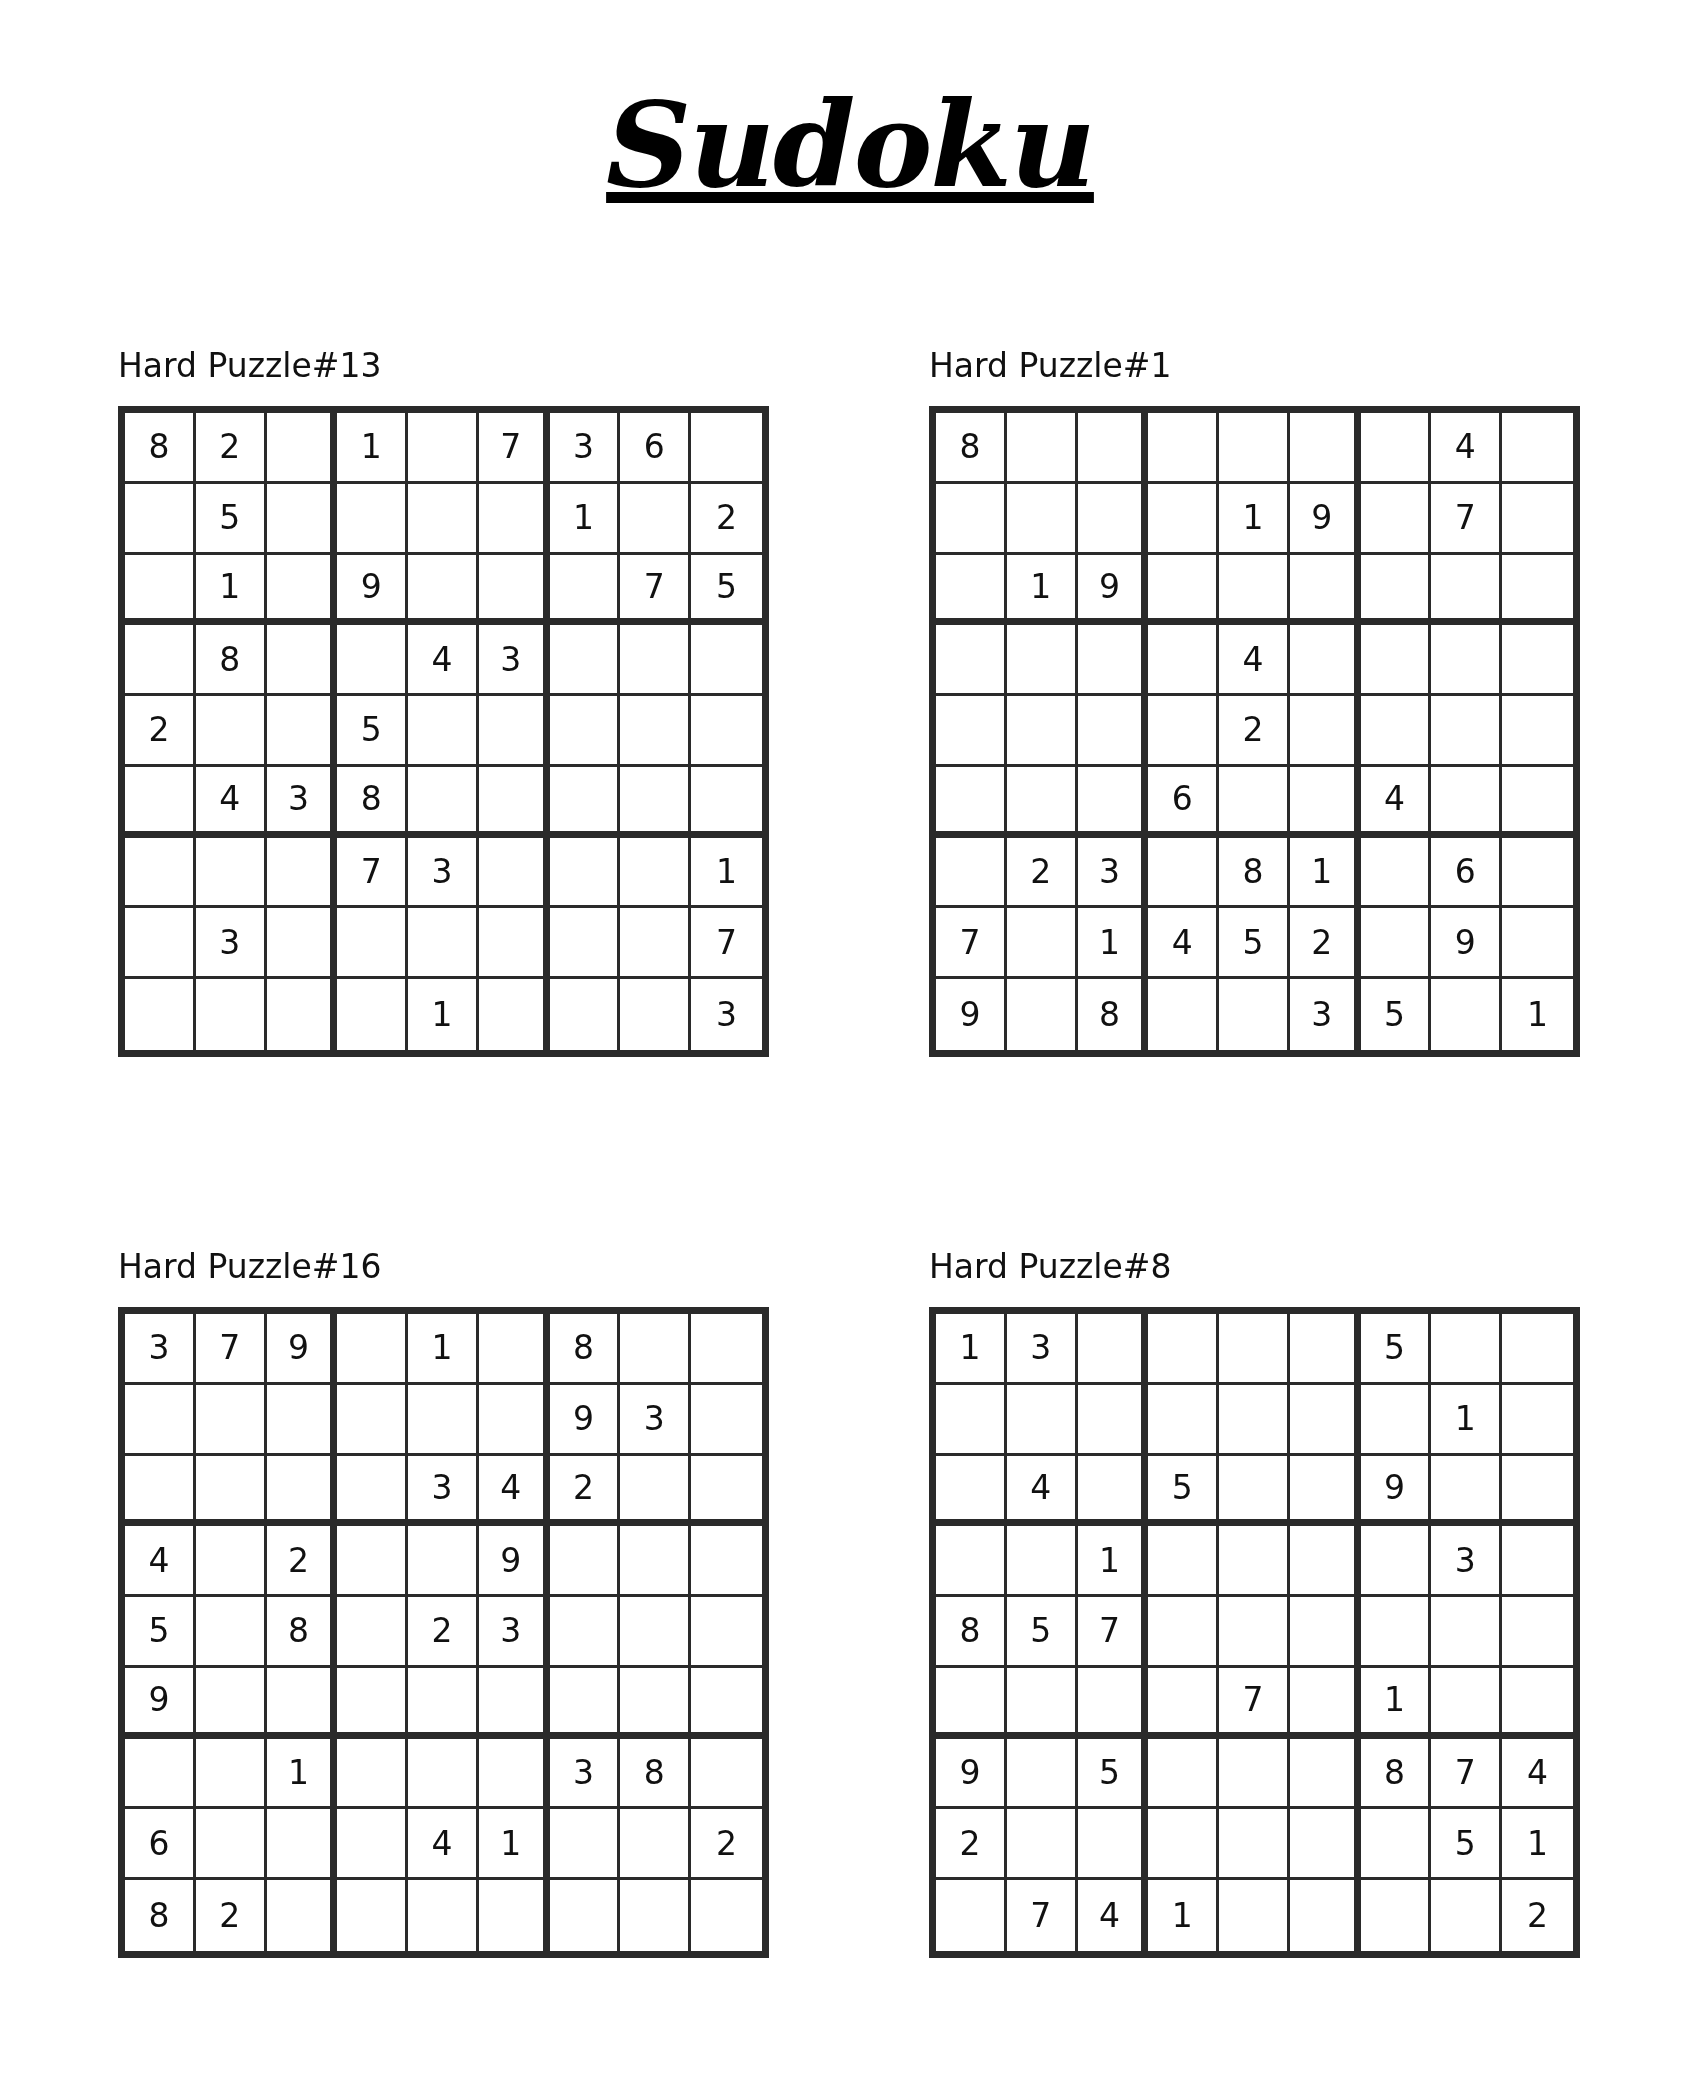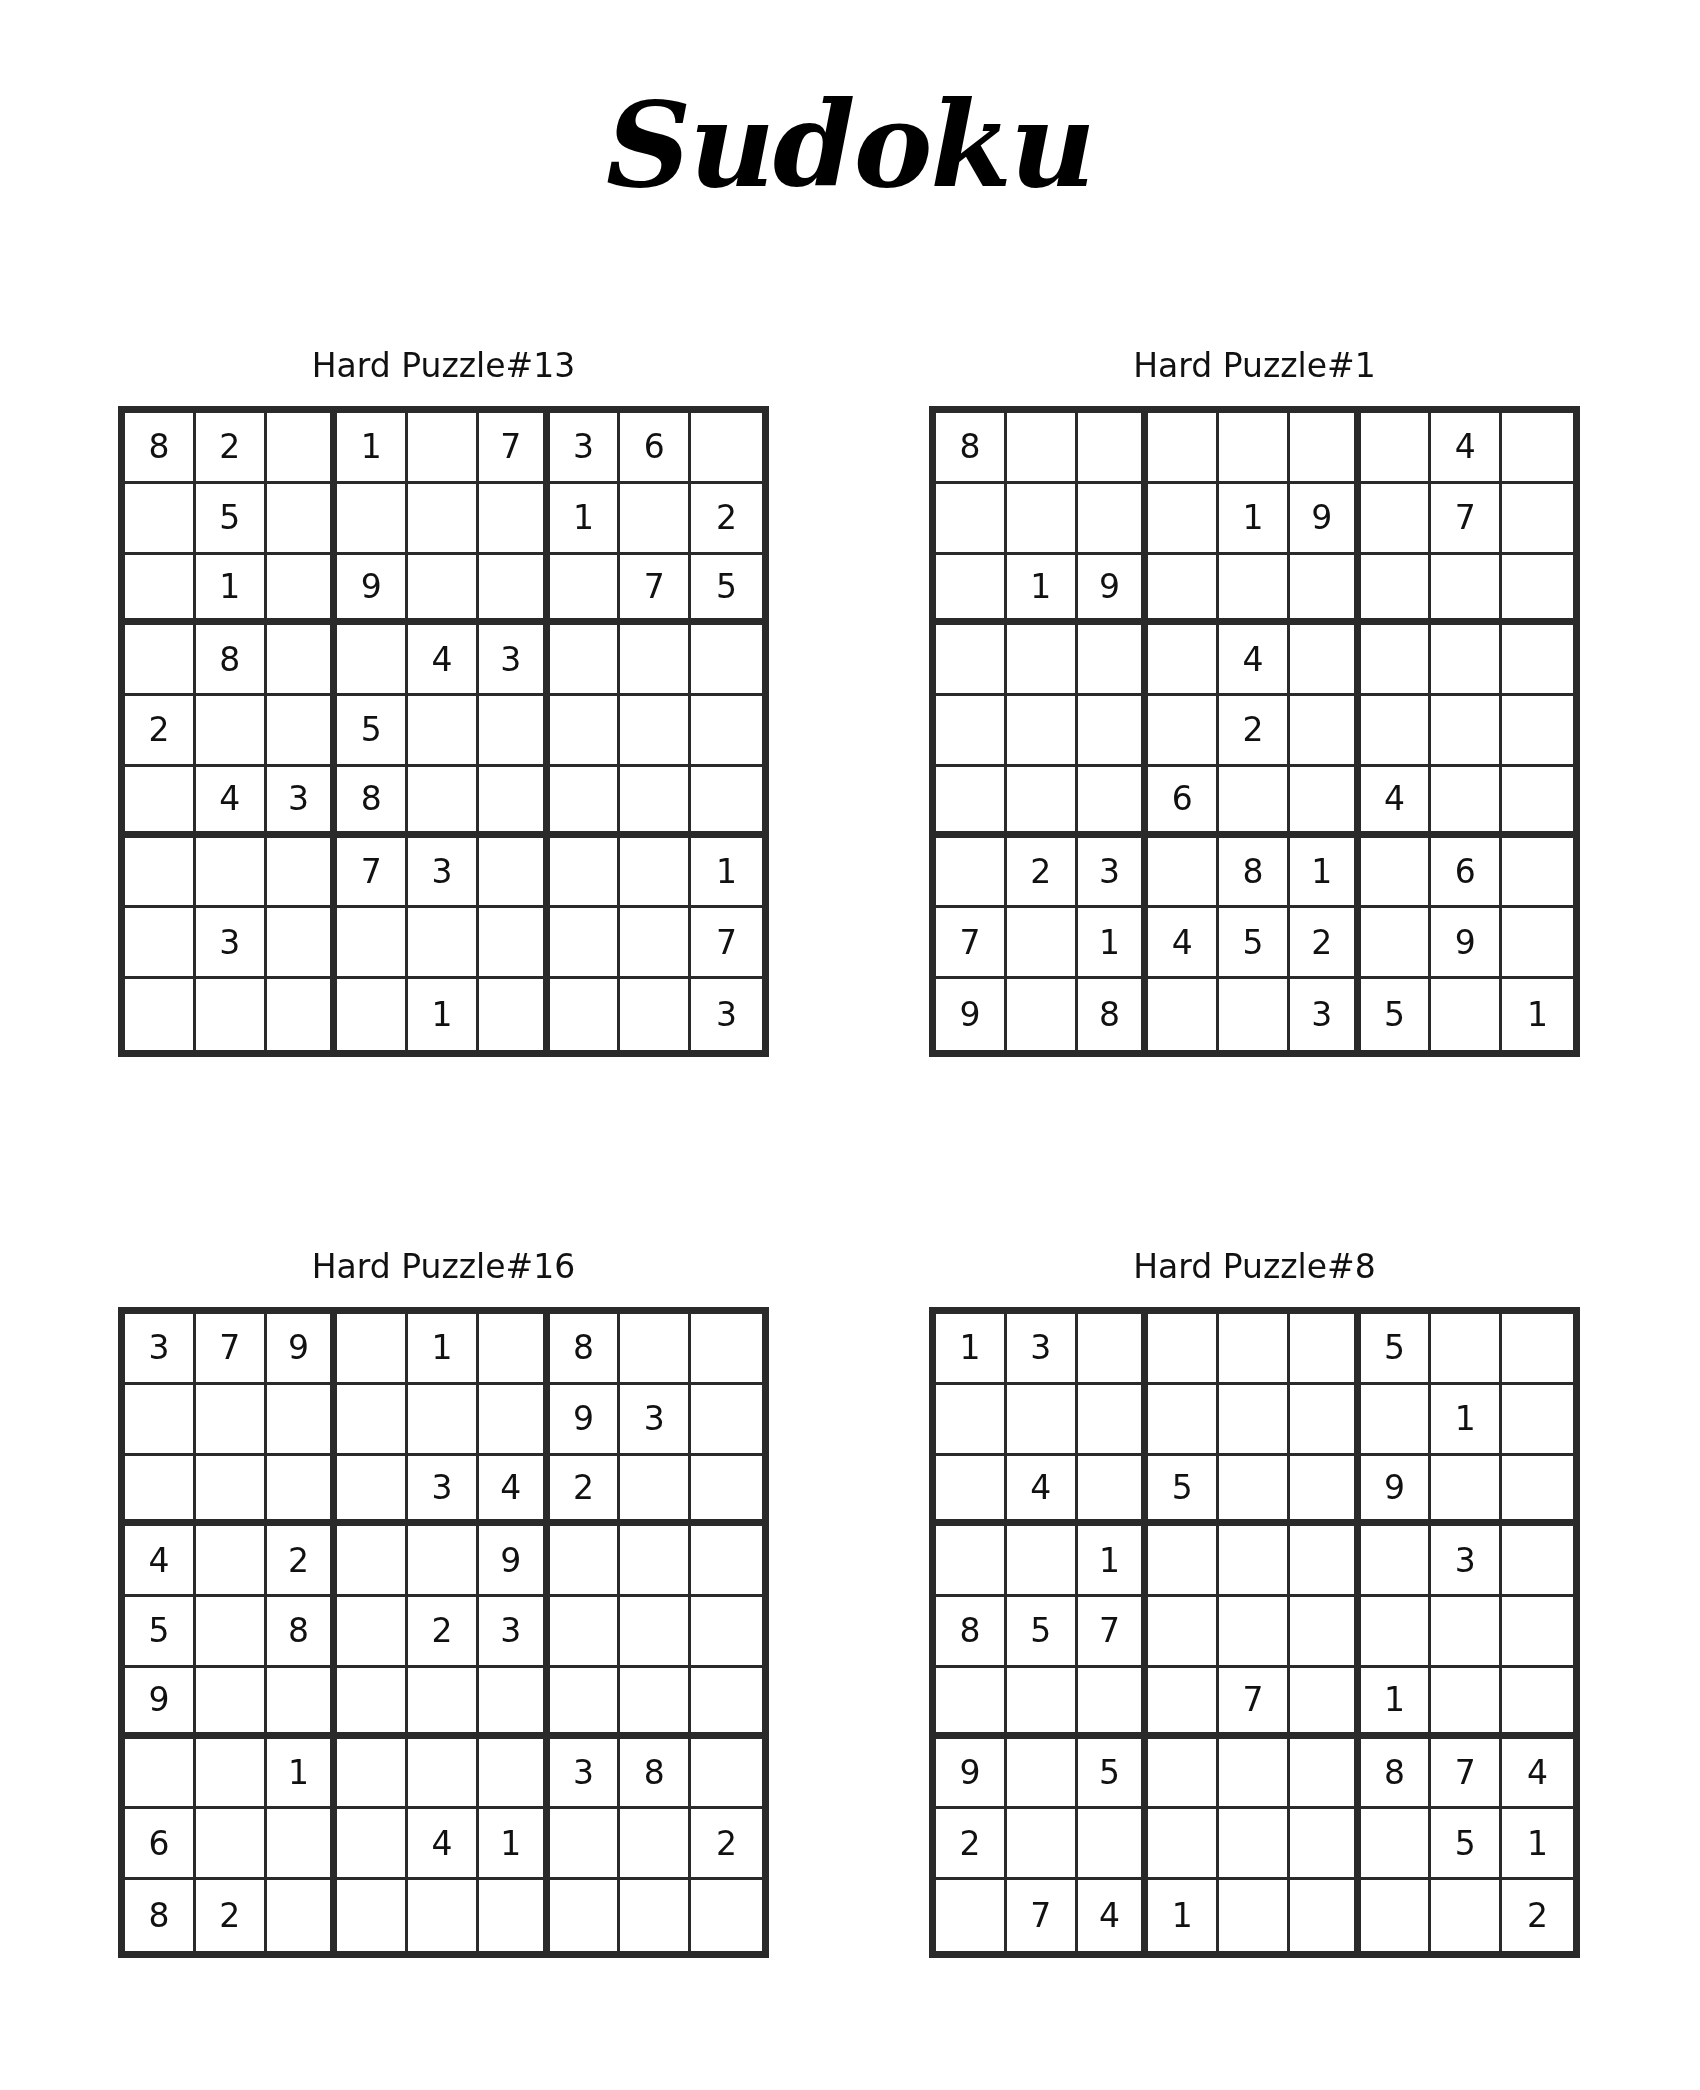--- a/index.html
+++ b/index.html
@@ -21,30 +21,30 @@
       top: 70px;
       width: 1700px;
       text-align: center;
       font-family: "DejaVu Serif", serif;
       font-style: italic;
       font-weight: bold;
       font-size: 118px;
       line-height: 150px;
       letter-spacing: -2px;
       color: #000;
+      text-decoration: underline;
     }
     .puzzle {
       position: absolute;
       width: 651px;
     }
     .puzzle-label {
       position: absolute;
       left: 0;
       width: 651px;
-      text-align: center;
       font-family: "DejaVu Sans", sans-serif;
       font-size: 33px;
       line-height: 40px;
       color: #111;
       top: -60px;
     }
     .grid {
       position: absolute;
       left: 0;
       top: 0;

